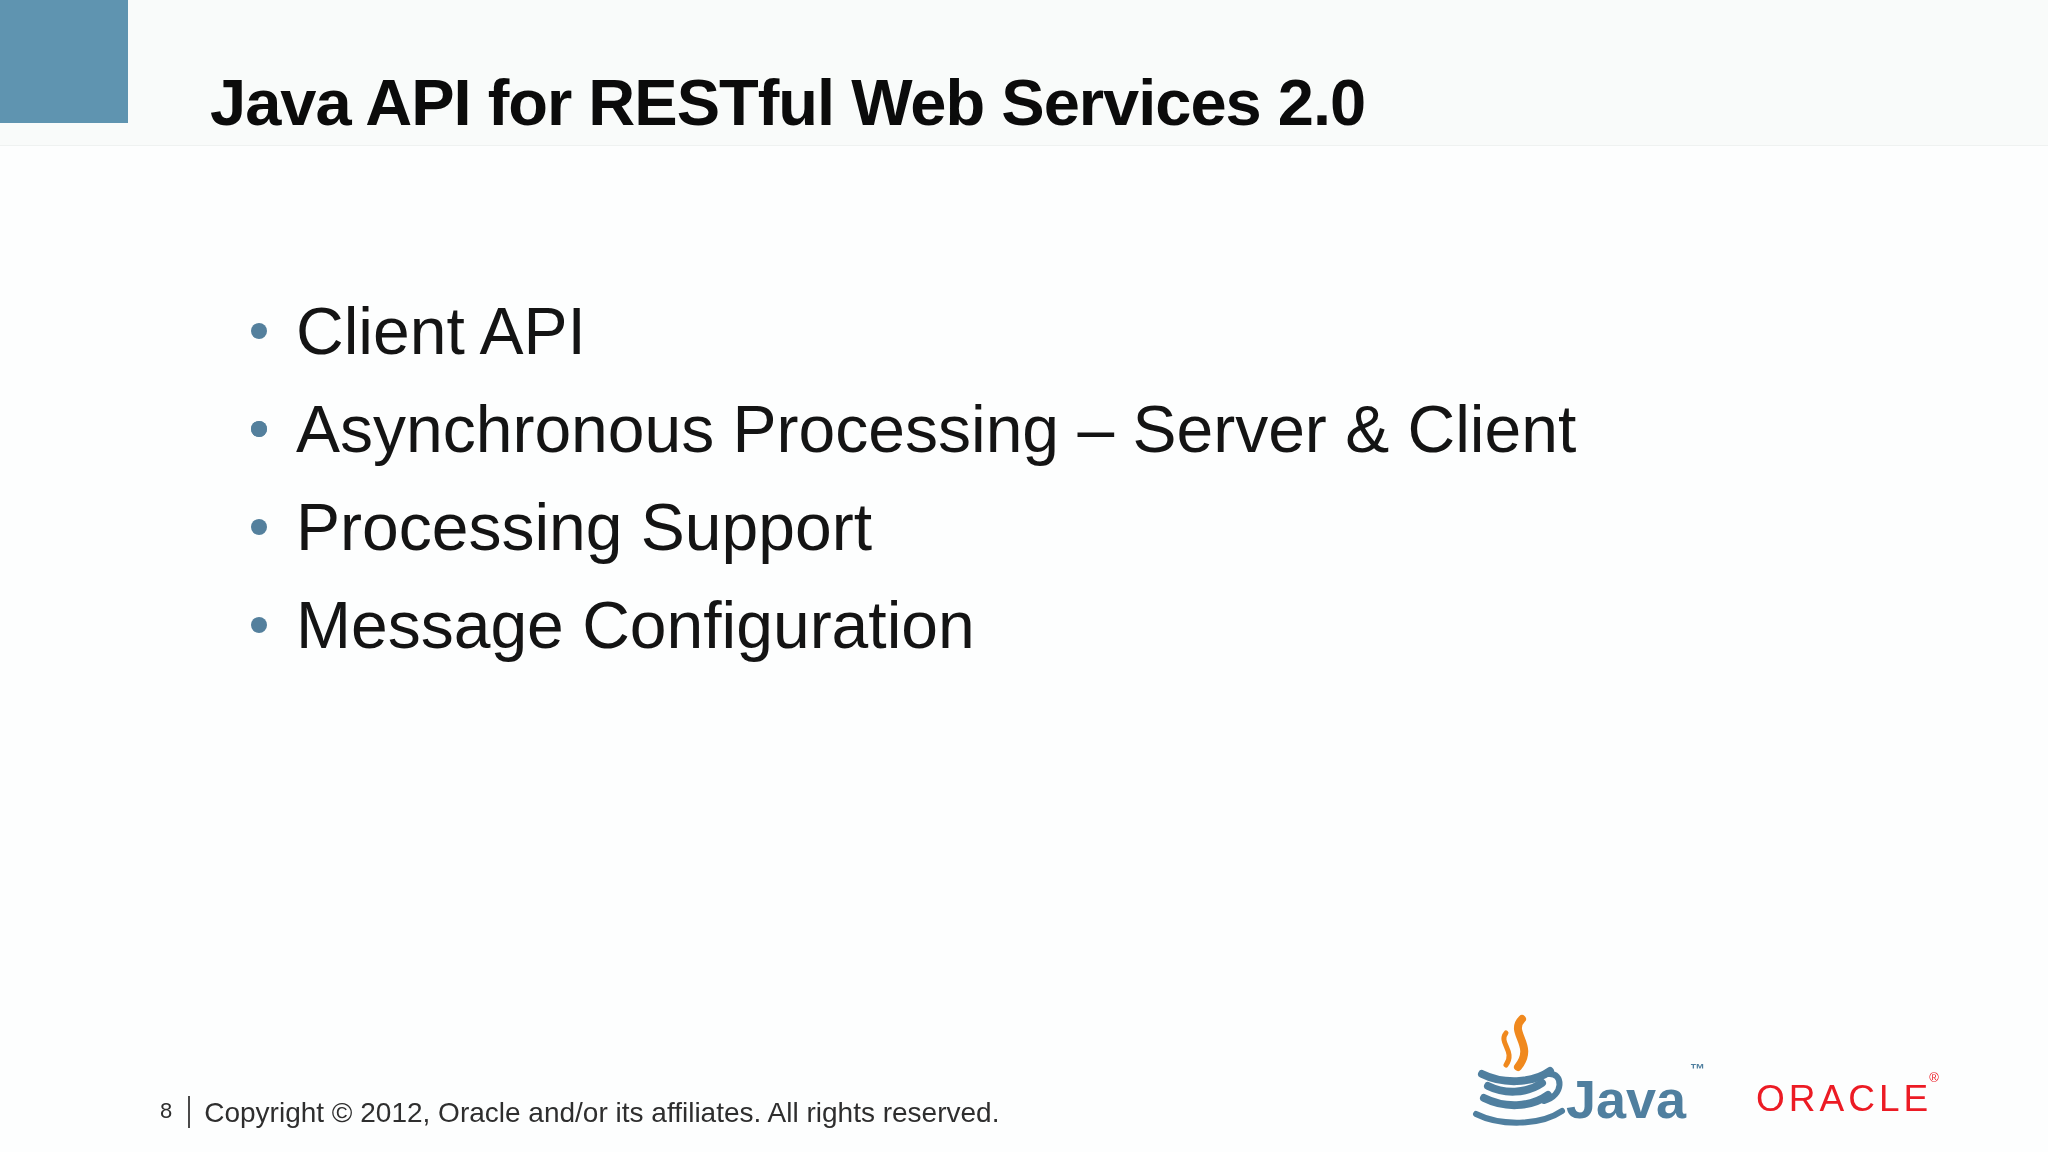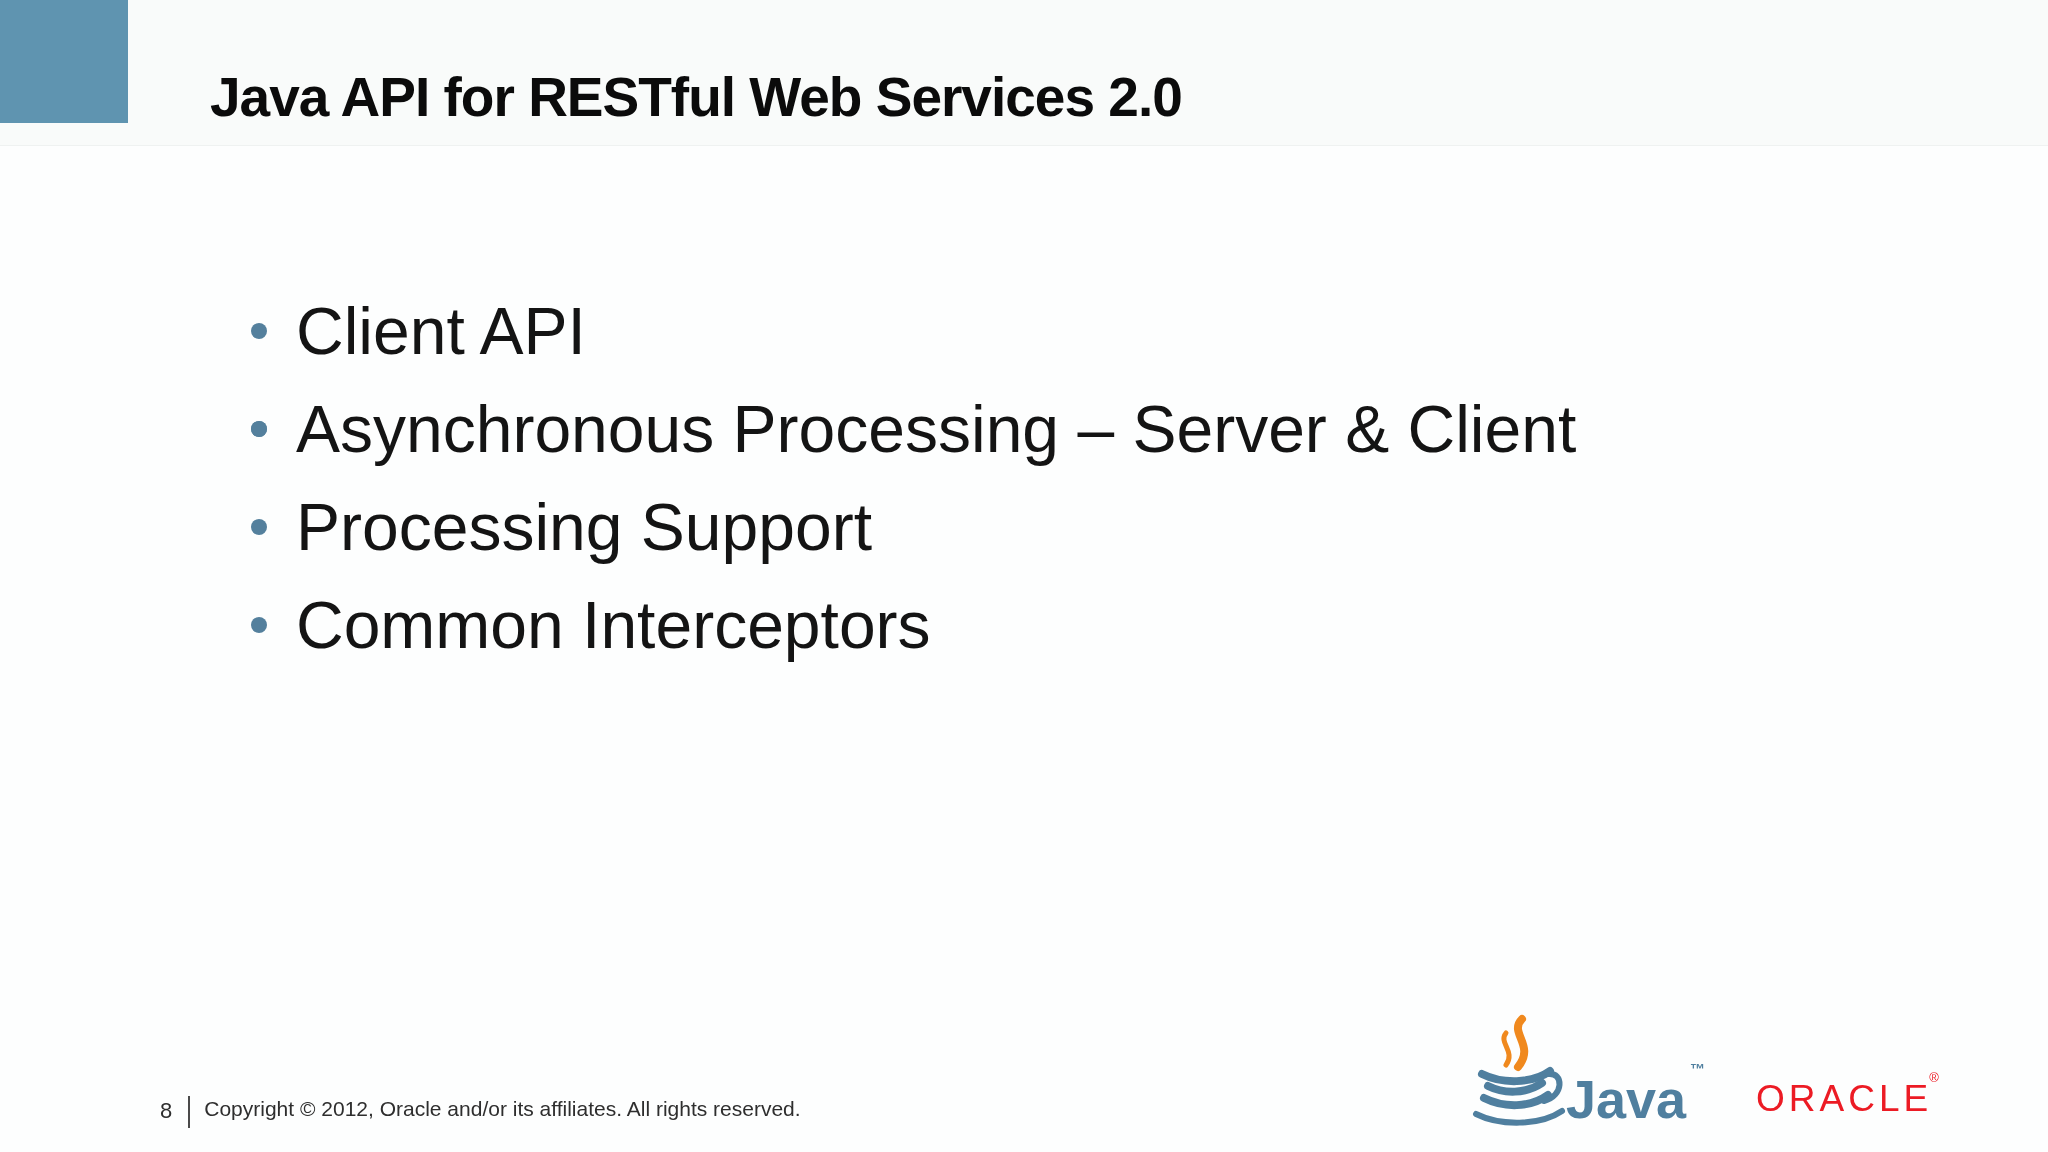--- a/index.html
+++ b/index.html
@@ -27,21 +27,21 @@
     width: 128px;
     height: 123px;
     background: var(--accent-square, #5f94b0);
   }
 
   .slide-title {
     position: absolute;
     left: 210px;
     top: 70px;
     margin: 0;
-    font-size: 55px;
+    font-size: 65px;
     line-height: 1;
     font-weight: bold;
     letter-spacing: -1px;
     color: var(--title-text, #0b0b0b);
     white-space: nowrap;
   }
 
   .bullets {
     list-style: none;
     margin: 16px;
@@ -76,21 +76,21 @@
     align-items: flex-start;
     color: var(--footer-text, #2e2e2e);
   }
   .page-num { font-size: 22px; margin-top: 6px; }
   .footer-divider {
     width: 2px;
     height: 32px;
     background: #4a4a4a;
     margin: 4px 14px 0 16px;
   }
-  .copyright { font-size: 21px; margin-top: 5px; }
+  .copyright { font-size: 28px; margin-top: 5px; }
 
   
   .java-logo { position: absolute; left: 1466px; top: 1012px; }
   .flame { fill: none; stroke: var(--java-orange, #f0891e); stroke-linecap: round; }
   .f1 { stroke-width: 8px; }
   .f2 { stroke-width: 5px; }
   .cupstroke { fill: none; stroke: var(--java-blue, #4f7f9f); stroke-linecap: round; }
   .w7 { stroke-width: 8px; }
   .w6 { stroke-width: 6px; }
   .java-word {
@@ -141,21 +141,21 @@
     <li>
       <span class="dot"></span>
       <span>Asynchronous Processing – Server &amp; Client</span>
     </li>
     <li>
       <span class="dot"></span>
       <span>Processing Support</span>
     </li>
     <li>
       <span class="dot"></span>
-      <span>Common Interceptors</span>
+      <span>Message Configuration</span>
     </li>
   </ul>
 
   <div class="footer">
     <span class="page-num">8</span>
     <span class="footer-divider"></span>
     <span class="copyright">Copyright © 2012, Oracle and/or its affiliates. All rights reserved.</span>
   </div>
 
   <div class="java-logo">

